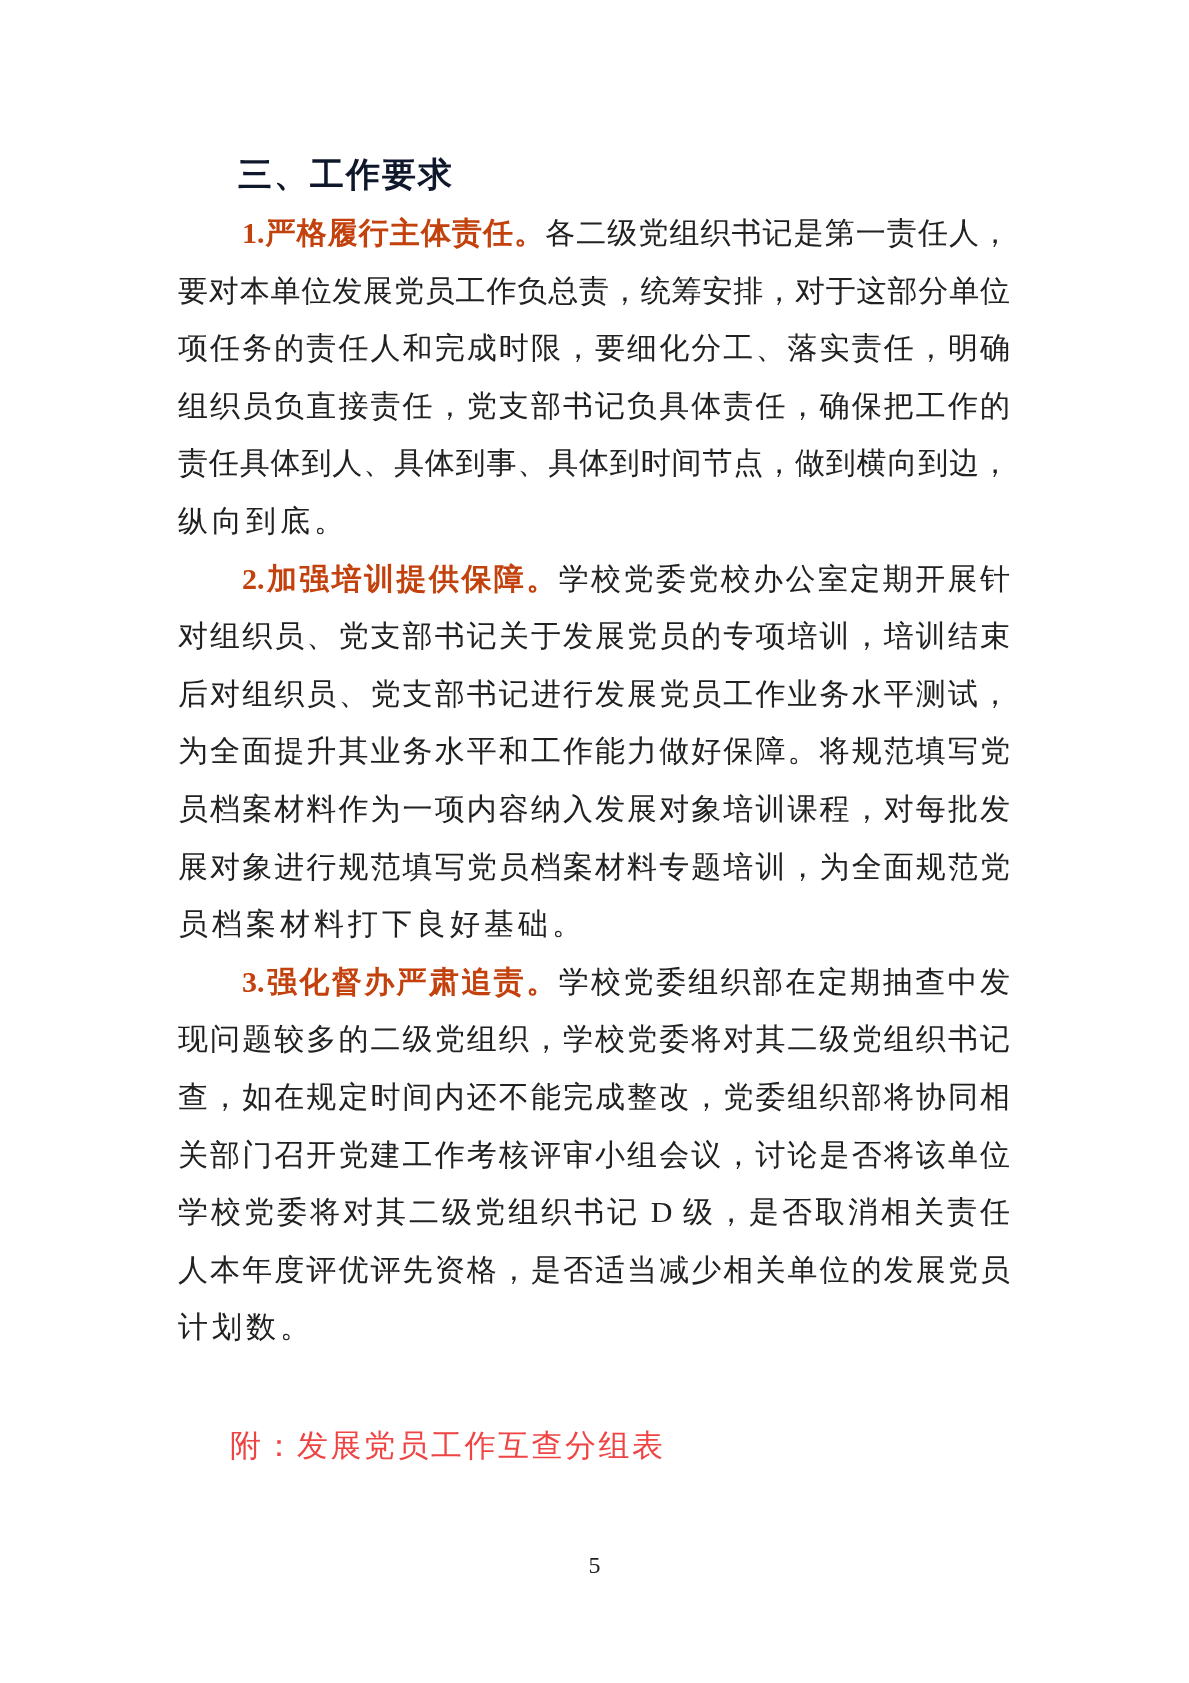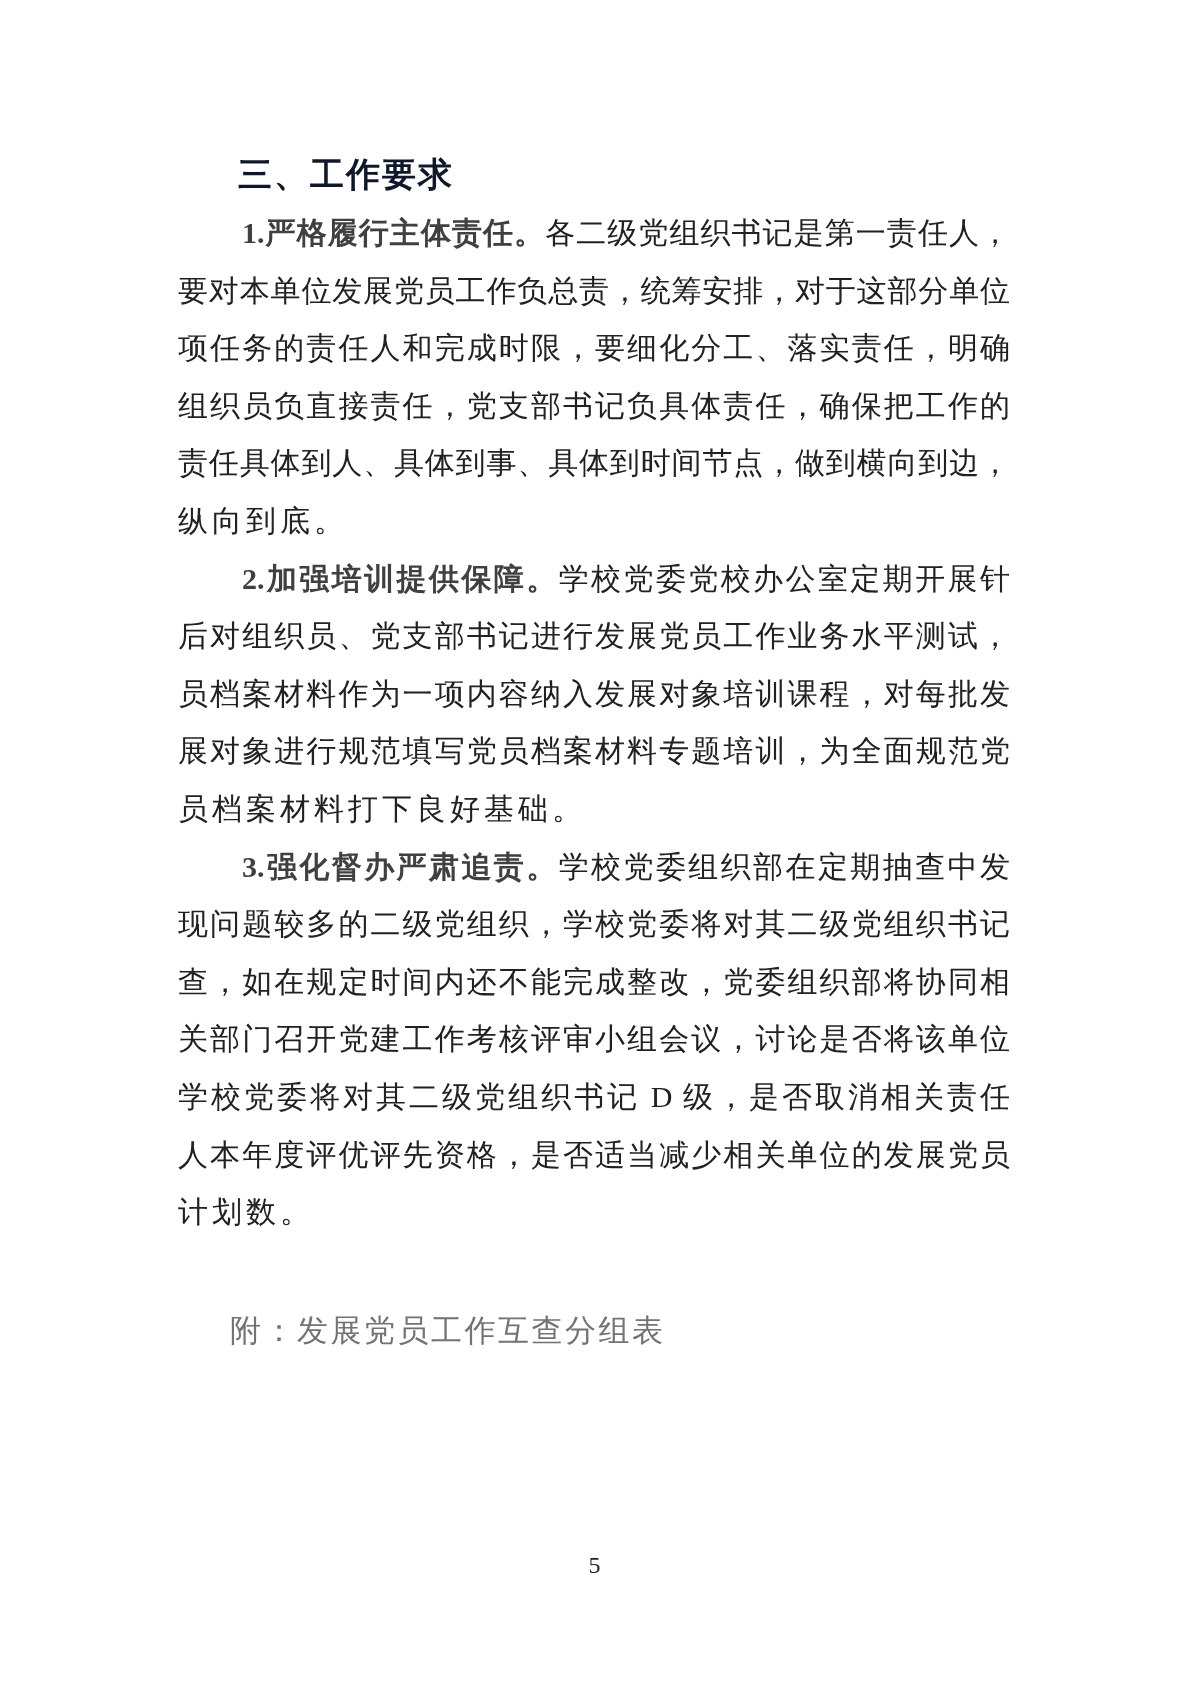--- a/index.html
+++ b/index.html
@@ -43,30 +43,30 @@
     overflow: hidden;
     color: #212121;
   }
   .line.indent { padding-left: 64px; }
   .line.last {
     text-align-last: left;
     letter-spacing: 4px;
   }
   .lead {
     font-weight: bold;
-    color: #404040;
+    color: #c2410c;
   }
   .attachment {
     margin-top: 66px;
     height: 48px;
     line-height: 48px;
     padding-left: 52px;
     font-size: 31px;
     letter-spacing: 2.5px;
-    color: #737373;
+    color: #ef4444;
   }
   .footer {
     position: absolute;
     top: 1552px;
     left: 0;
     width: 100%;
     text-align: center;
   }
   .footer span {
     font-size: 24px;
@@ -81,21 +81,23 @@
   <div class="content">
     <h2 class="heading">三、工作要求</h2>
     <div id="body-lines">
         <div class="line indent"><span class="lead">1.严格履行主体责任。</span><span>各二级党组织书记是第一责任人，</span></div>
         <div class="line"><span>要对本单位发展党员工作负总责，统筹安排，对于这部分单位</span></div>
         <div class="line"><span>项任务的责任人和完成时限，要细化分工、落实责任，明确</span></div>
         <div class="line"><span>组织员负直接责任，党支部书记负具体责任，确保把工作的</span></div>
         <div class="line"><span>责任具体到人、具体到事、具体到时间节点，做到横向到边，</span></div>
         <div class="line last"><span>纵向到底。</span></div>
         <div class="line indent"><span class="lead">2.加强培训提供保障。</span><span>学校党委党校办公室定期开展针</span></div>
+        <div class="line"><span>对组织员、党支部书记关于发展党员的专项培训，培训结束</span></div>
         <div class="line"><span>后对组织员、党支部书记进行发展党员工作业务水平测试，</span></div>
+        <div class="line"><span>为全面提升其业务水平和工作能力做好保障。将规范填写党</span></div>
         <div class="line"><span>员档案材料作为一项内容纳入发展对象培训课程，对每批发</span></div>
         <div class="line"><span>展对象进行规范填写党员档案材料专题培训，为全面规范党</span></div>
         <div class="line last"><span>员档案材料打下良好基础。</span></div>
         <div class="line indent"><span class="lead">3.强化督办严肃追责。</span><span>学校党委组织部在定期抽查中发</span></div>
         <div class="line"><span>现问题较多的二级党组织，学校党委将对其二级党组织书记</span></div>
         <div class="line"><span>查，如在规定时间内还不能完成整改，党委组织部将协同相</span></div>
         <div class="line"><span>关部门召开党建工作考核评审小组会议，讨论是否将该单位</span></div>
         <div class="line"><span>学校党委将对其二级党组织书记 D 级，是否取消相关责任</span></div>
         <div class="line"><span>人本年度评优评先资格，是否适当减少相关单位的发展党员</span></div>
         <div class="line last"><span>计划数。</span></div>

